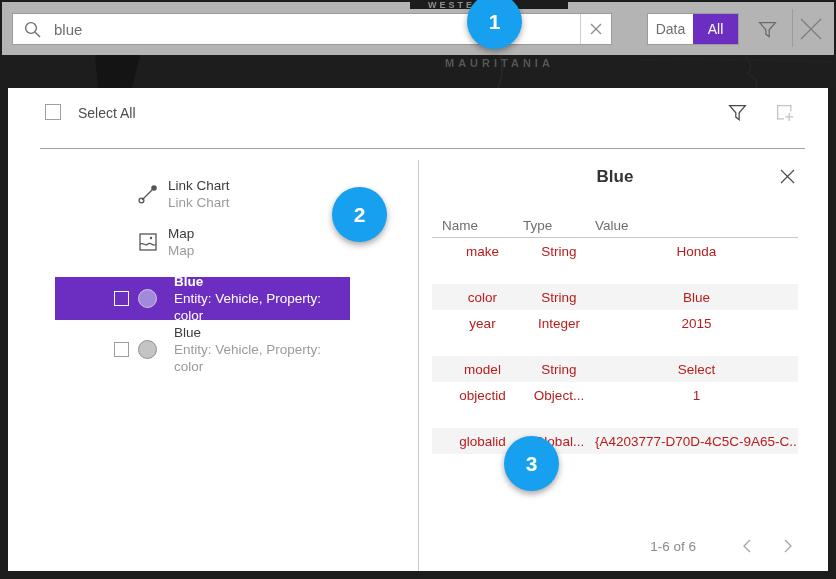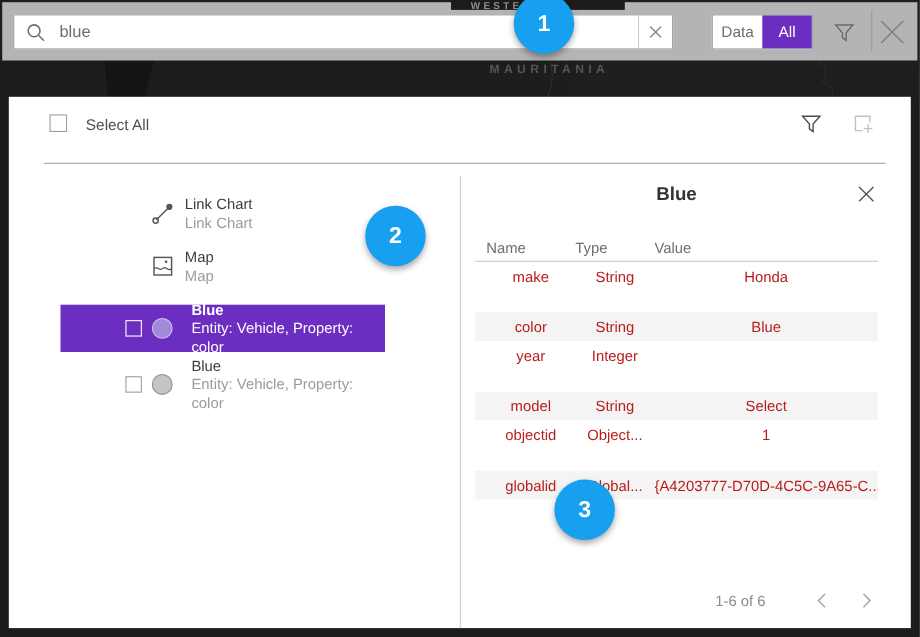--- a/index.html
+++ b/index.html
@@ -244,20 +244,21 @@
         <div class="tcell">Honda</div>
       </div>
       <div class="trow body alt">
         <div class="tcell">color</div>
         <div class="tcell">String</div>
         <div class="tcell">Blue</div>
       </div>
       <div class="trow body">
         <div class="tcell">year</div>
         <div class="tcell">Integer</div>
+        <div class="tcell">2015</div>
       </div>
       <div class="trow body alt">
         <div class="tcell">model</div>
         <div class="tcell">String</div>
         <div class="tcell">Select</div>
       </div>
       <div class="trow body">
         <div class="tcell">objectid</div>
         <div class="tcell">Object...</div>
         <div class="tcell">1</div>

